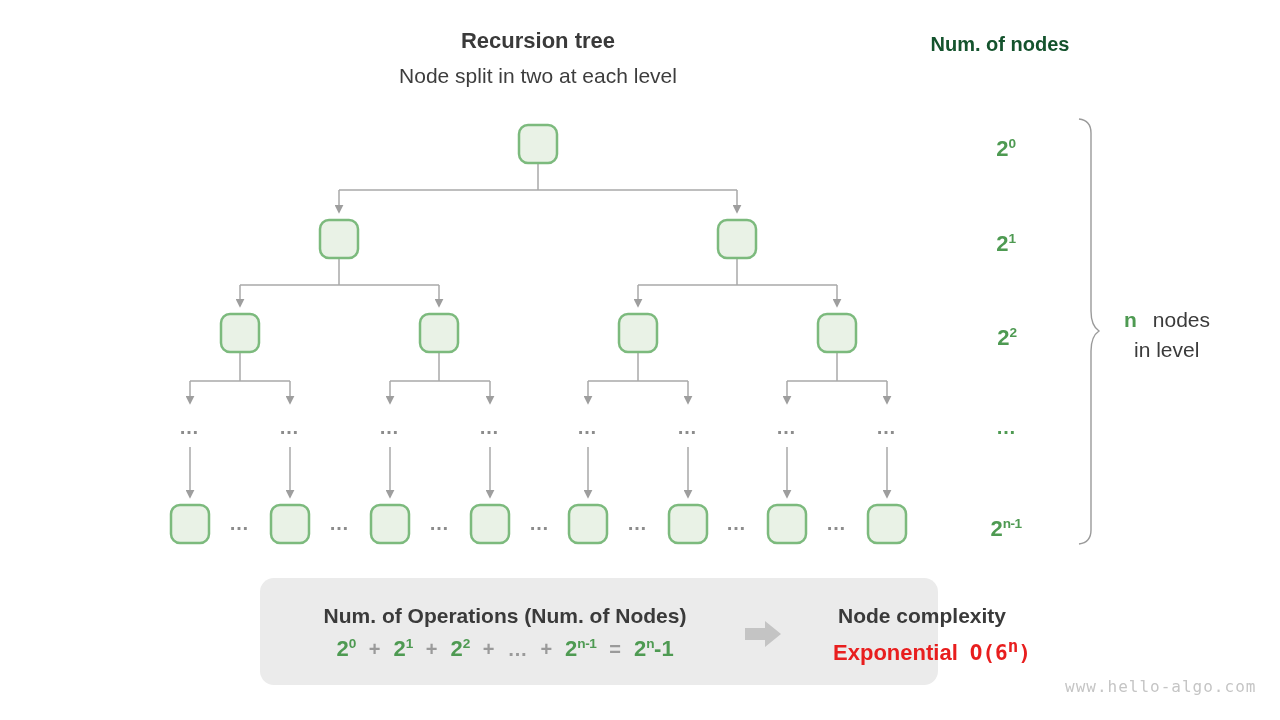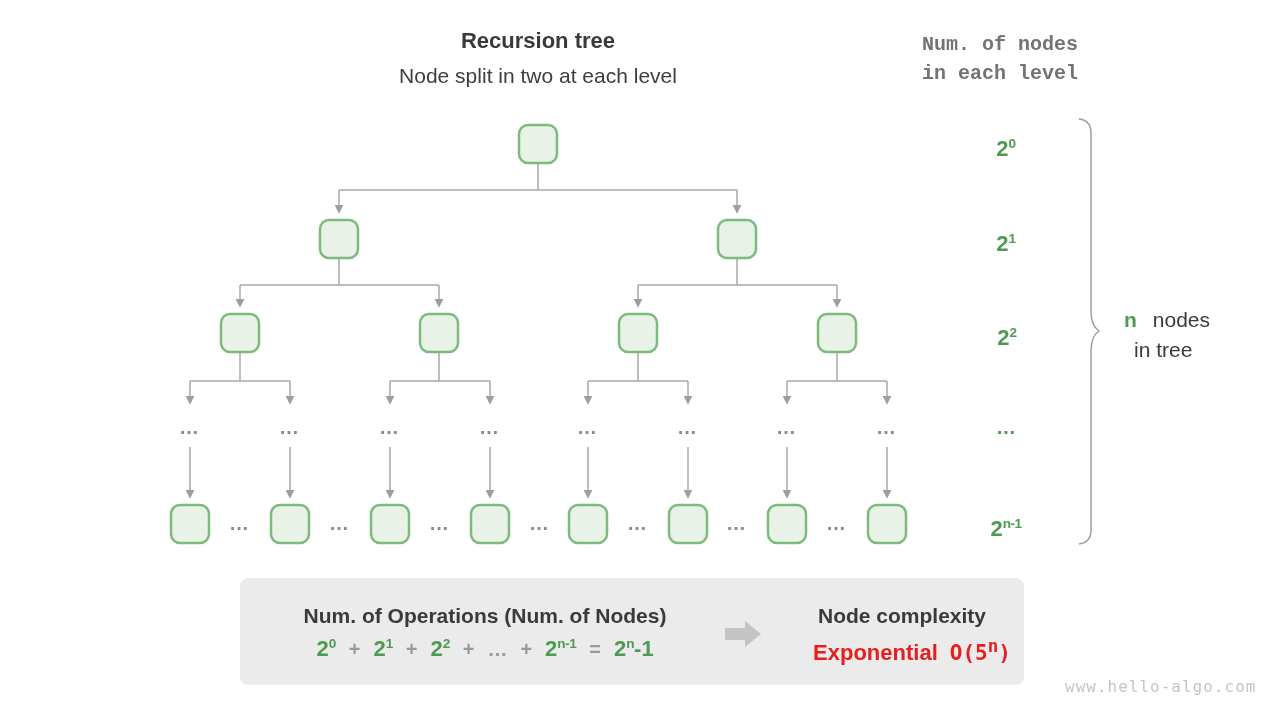--- a/index.html
+++ b/index.html
@@ -4,48 +4,47 @@
 <style>
   html,body{margin:0;padding:0;background:#ffffff;}
   .stage{
     position:relative;width:1280px;height:720px;background:#ffffff;overflow:hidden;
     font-family:"Liberation Sans","DejaVu Sans",sans-serif;color:#3b3b3b;
   }
   .abs{position:absolute;}
   .cx{transform:translateX(-50%);white-space:nowrap;}
   .title{font-size:22px;font-weight:bold;color:#3a3a3a;}
   .subtitle{font-size:21px;color:#3d3d3d;}
-  .rhead{font-size:20px;font-weight:bold;color:#737373;line-height:29px;text-align:center;font-family:Liberation Mono, monospace;}
+  .rhead{font-size:20px;font-weight:bold;color:#14532d;line-height:29px;text-align:center;}
   .lvl{font-size:22px;font-weight:bold;color:#4e9a52;line-height:28px;}
   .lvl sup, .frm sup{font-size:0.62em;vertical-align:super;letter-spacing:-0.5px;}
   .tdots{font-size:20px;font-weight:bold;color:#8c8c8c;letter-spacing:2px;line-height:28px;}
   .gdots{font-size:20px;font-weight:bold;color:#4e9a52;letter-spacing:2px;line-height:28px;}
   .note1{font-size:21px;line-height:26px;}
   .note1 .n{font-weight:bold;color:#4e9a52;margin-right:16px;}
   .note2{font-size:21px;line-height:26px;color:#3b3b3b;}
   .sumbox{
-    left:240px;top:578px;width:784px;height:107px;background:#ebebeb;border-radius:8px;
+    left:260px;top:578px;width:678px;height:107px;background:#ebebeb;border-radius:14px;
   }
   .boxtitle{font-size:21px;font-weight:bold;color:#3a3a3a;line-height:24px;}
   .frm{display:flex;align-items:baseline;gap:13px;font-size:22px;font-weight:bold;color:#4e9a52;}
   .frm .op{color:#9a9a9a;font-size:20px;}
   .cplx{display:flex;align-items:baseline;gap:12px;font-size:22px;font-weight:bold;color:#e81e1e;}
   .cplx .mono{font-family:"DejaVu Sans Mono",monospace;font-size:21px;}
   .watermark{font-family:"DejaVu Sans Mono",monospace;font-size:16px;color:#c5c5c5;letter-spacing:1px;}
 </style>
 </head>
 <body>
 
 <div class="stage">
 
   <div class="abs cx subtitle" style="left:538px;top:64px;">Node split in two at each level</div>
   <div class="abs cx title" style="left:538px;top:28px;">Recursion tree</div>
   <div class="abs cx rhead" style="left:1000px;top:30px;">
     <div>Num. of nodes</div>
-    <div>in each level</div>
   </div>
 
   <svg class="abs" style="left:0;top:0;" width="1280" height="720" viewBox="0 0 1280 720">
     <defs>
       <marker id="arw" markerUnits="userSpaceOnUse" markerWidth="9" markerHeight="9" viewBox="0 0 10 10" refX="8" refY="5" orient="auto">
         <path d="M0,0 L10,5 L0,10 Z" fill="#9e9e9e"></path>
       </marker>
     </defs>
 
     <g stroke="#a8a8a8" stroke-width="1.5" fill="none">
@@ -144,21 +143,21 @@
     <span>2</span><sup>2</sup>
   </div>
   <div class="abs cx gdots" style="left:1007px;top:413px;">…</div>
   <div class="abs cx lvl" style="left:1006px;top:510px;">
     <span>2</span><sup>n-1</sup>
   </div>
 
   <div class="abs note1" style="left:1124px;top:307px;">
     <span class="n">n</span><span>nodes</span>
   </div>
-  <div class="abs note2" style="left:1134px;top:337px;">in tree</div>
+  <div class="abs note2" style="left:1134px;top:337px;">in level</div>
 
   <div class="abs sumbox">
     <div class="abs cx boxtitle" style="left:245px;top:26px;">Num. of Operations (Num. of Nodes)</div>
 
     <div class="abs frm" style="left:245px;top:58px;transform:translateX(-50%);">
       <span><span>2</span><sup>0</sup></span>
       <span class="op">+</span>
       <span><span>2</span><sup>1</sup></span>
       <span class="op">+</span>
       <span><span>2</span><sup>2</sup></span>
@@ -170,19 +169,19 @@
       <span><span>2</span><sup>n</sup><span>-1</span></span>
     </div>
 
     <svg class="abs" style="left:485px;top:43px;" width="36" height="26" viewBox="0 0 36 26">
       <polygon points="0,7 20,7 20,0 36,13 20,26 20,19 0,19" fill="#c4c4c4"></polygon>
     </svg>
 
     <div class="abs cx boxtitle" style="left:662px;top:26px;">Node complexity</div>
     <div class="abs cplx" style="left:665px;top:58px;transform:translateX(-50%);margin-left:7px;">
       <span>Exponential</span>
-      <span class="mono"><span>O(5</span><sup>n</sup><span>)</span></span>
+      <span class="mono"><span>O(6</span><sup>n</sup><span>)</span></span>
     </div>
   </div>
 
   <div class="abs watermark" style="left:1065px;top:677px;">www.hello-algo.com</div>
 
 </div>
 
 </body></html>

